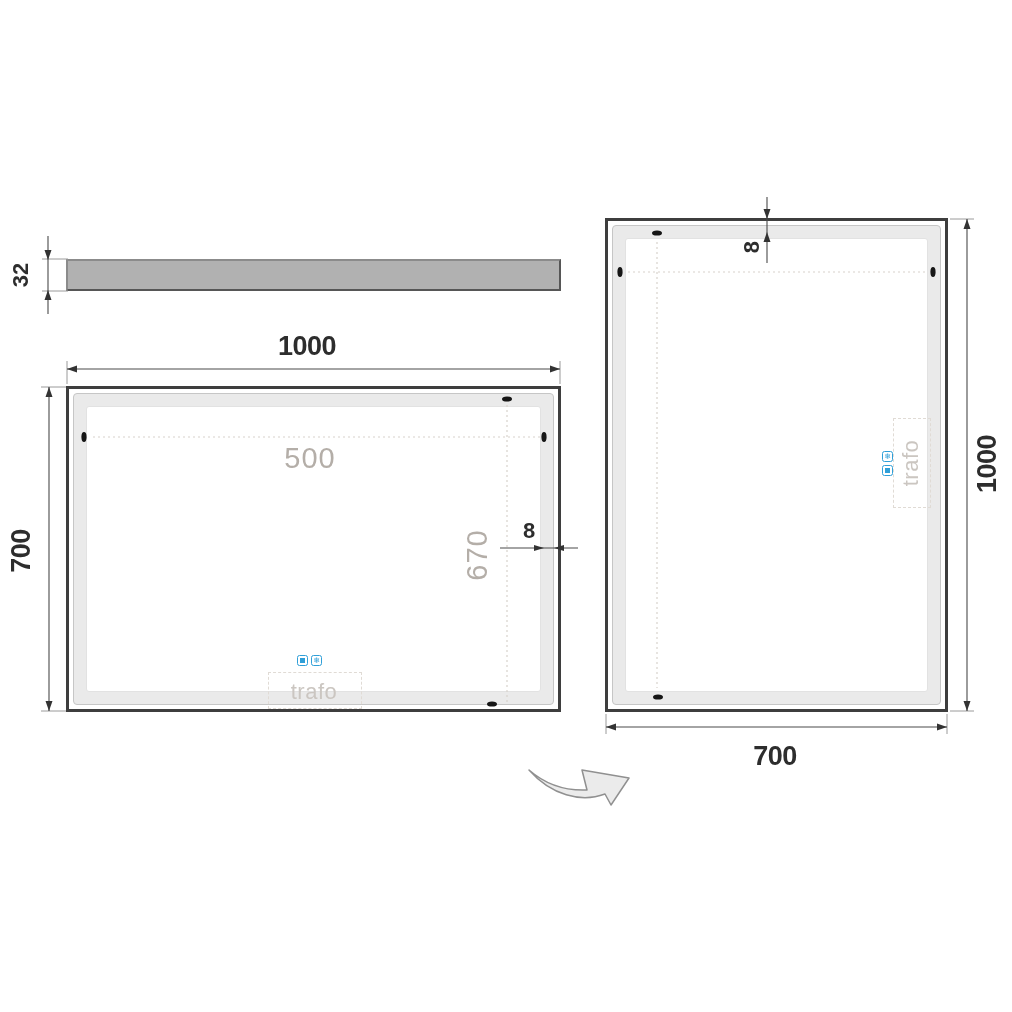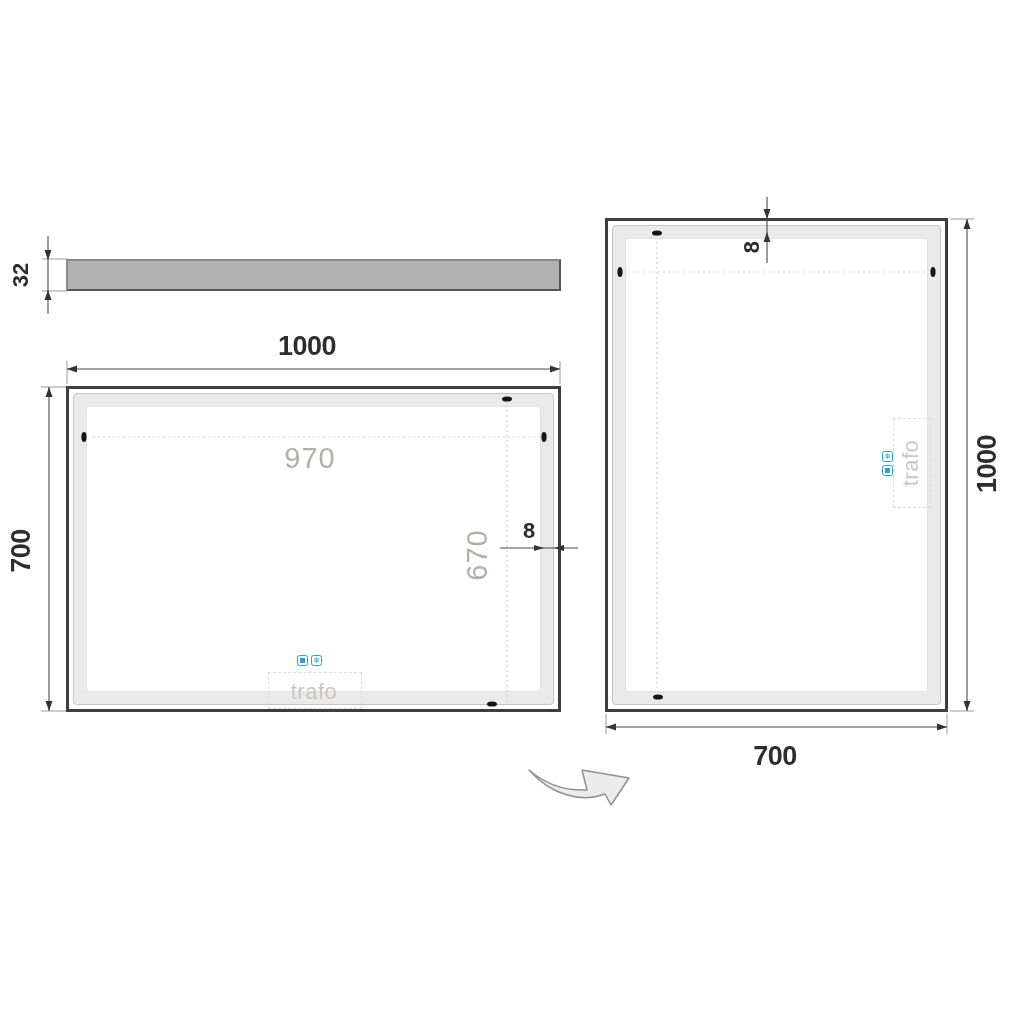--- a/index.html
+++ b/index.html
@@ -145,21 +145,21 @@
 
     <g transform="translate(523,756)">
       <path class="rotarrow" d="M6 14 C 22 28, 40 35, 64 34 L 59 14 L 106 22 L 88 49 L 82 38 C 58 47, 28 39, 6 14 Z"></path>
     </g>
   </svg>
 
   <span class="lbl vert dim-small" style="left:21px;top:275px;">32</span>
 
   <span class="lbl dim-big" style="left:307px;top:346px;">1000</span>
   <span class="lbl vert dim-big" style="left:21px;top:551px;">700</span>
-  <span class="lbl ghost" style="left:310px;top:458px;">970</span>
+  <span class="lbl ghost" style="left:310px;top:458px;">500</span>
   <span class="lbl vert ghost" style="left:477px;top:555px;">670</span>
   <span class="lbl dim-small" style="left:529px;top:531px;">8</span>
   <span class="lbl trafo-text" style="left:314px;top:692px;">trafo</span>
 
   <span class="lbl dim-big" style="left:775px;top:756px;">700</span>
   <span class="lbl vert dim-big" style="left:987px;top:464px;">1000</span>
   <span class="lbl vert dim-small" style="left:752px;top:247px;">8</span>
   <span class="lbl vert trafo-text" style="left:911px;top:463px;">trafo</span>
 
   <div class="sicon" style="left:297px;top:655px;">

